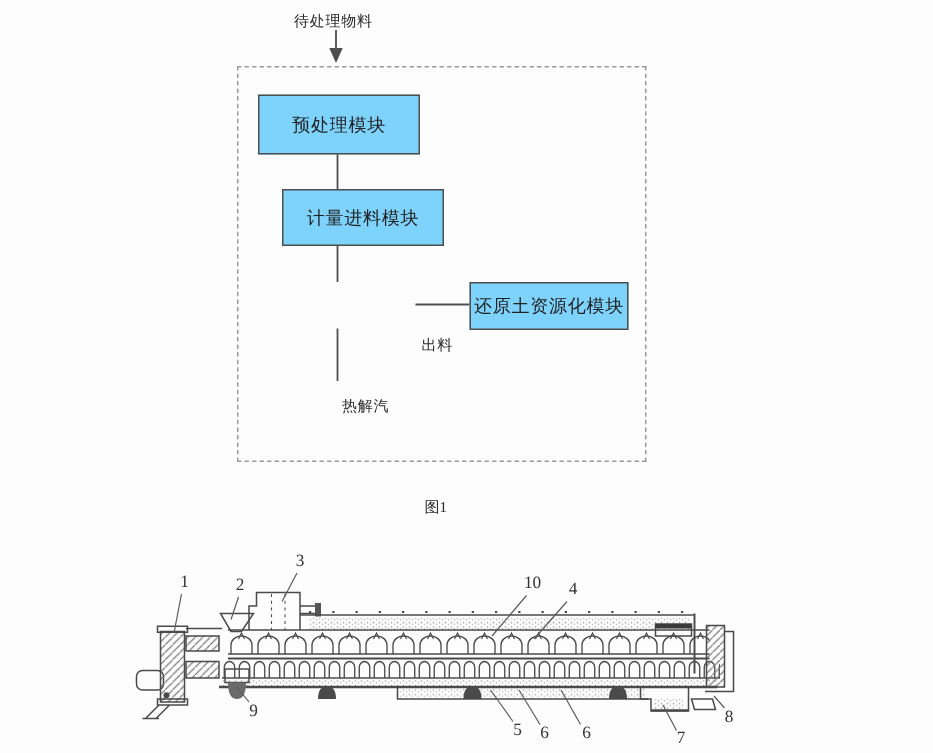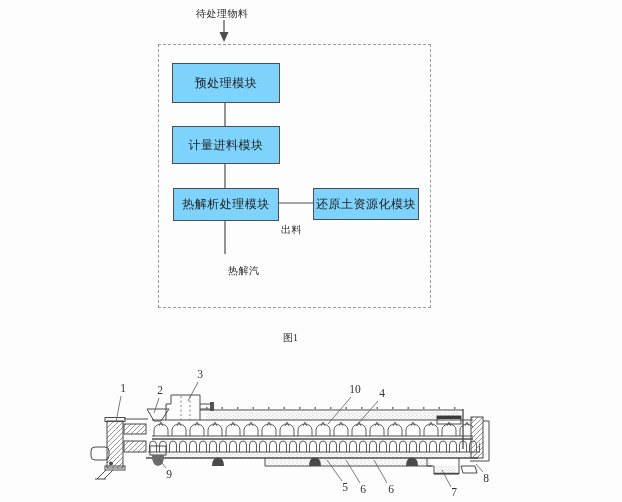--- a/index.html
+++ b/index.html
@@ -7,21 +7,21 @@
         font-family:"Liberation Serif","DejaVu Serif",serif;color:#2b2b2b;}
   #draw-layer{position:absolute;left:0;top:0;width:622px;height:502px;z-index:1;}
   .txt{position:absolute;z-index:2;white-space:nowrap;}
   
   .fc-outer{position:absolute;left:158px;top:44px;width:271px;height:262px;
             border:1px dashed #9b9b9b;z-index:1;}
   .fc-box{position:absolute;z-index:2;border:1.5px solid #4e4e4e;background:#7dd3fc;
           display:flex;align-items:center;justify-content:center;
           font-size:12px;letter-spacing:0.5px;color:#222;}
   .fc-b1{left:172px;top:63px;width:106px;height:38px;}
-  .fc-b2{left:172px;top:126px;width:106px;height:36px;}
+  .fc-b2{left:188px;top:126px;width:106px;height:36px;}
   .fc-b3{left:173px;top:188px;width:104px;height:31px;}
   .fc-b4{left:313px;top:188px;width:104px;height:30px;}
   .fc-b5{left:172px;top:254px;width:106px;height:36px;}
   .fc-source{left:196px;top:7px;font-size:10px;letter-spacing:0.5px;}
   .fc-edge{font-size:10px;letter-spacing:0.5px;margin-top:32px;}
   .fc-out{left:281px;top:191px;}
   .fc-vap{left:228px;top:232px;}
   .fc-caption{left:283px;top:331px;font-size:10px;}
   
   .mlabel{position:absolute;z-index:2;width:16px;text-align:center;
@@ -34,23 +34,20 @@
 
   <div class="txt fc-source">待处理物料</div>
 
   <div class="fc-outer"></div>
 
   <div class="fc-box fc-b1">
     <span>预处理模块</span>
   </div>
   <div class="fc-box fc-b2">
     <span>计量进料模块</span>
-  </div>
-  <div class="fc-box fc-b3">
-    <span>热解析处理模块</span>
   </div>
   <div class="fc-box fc-b4">
     <span>还原土资源化模块</span>
   </div>
 
   <div class="txt fc-edge fc-out">出料</div>
   <div class="txt fc-edge fc-vap">热解汽</div>
 
   <div class="txt fc-caption">图1</div>
 

